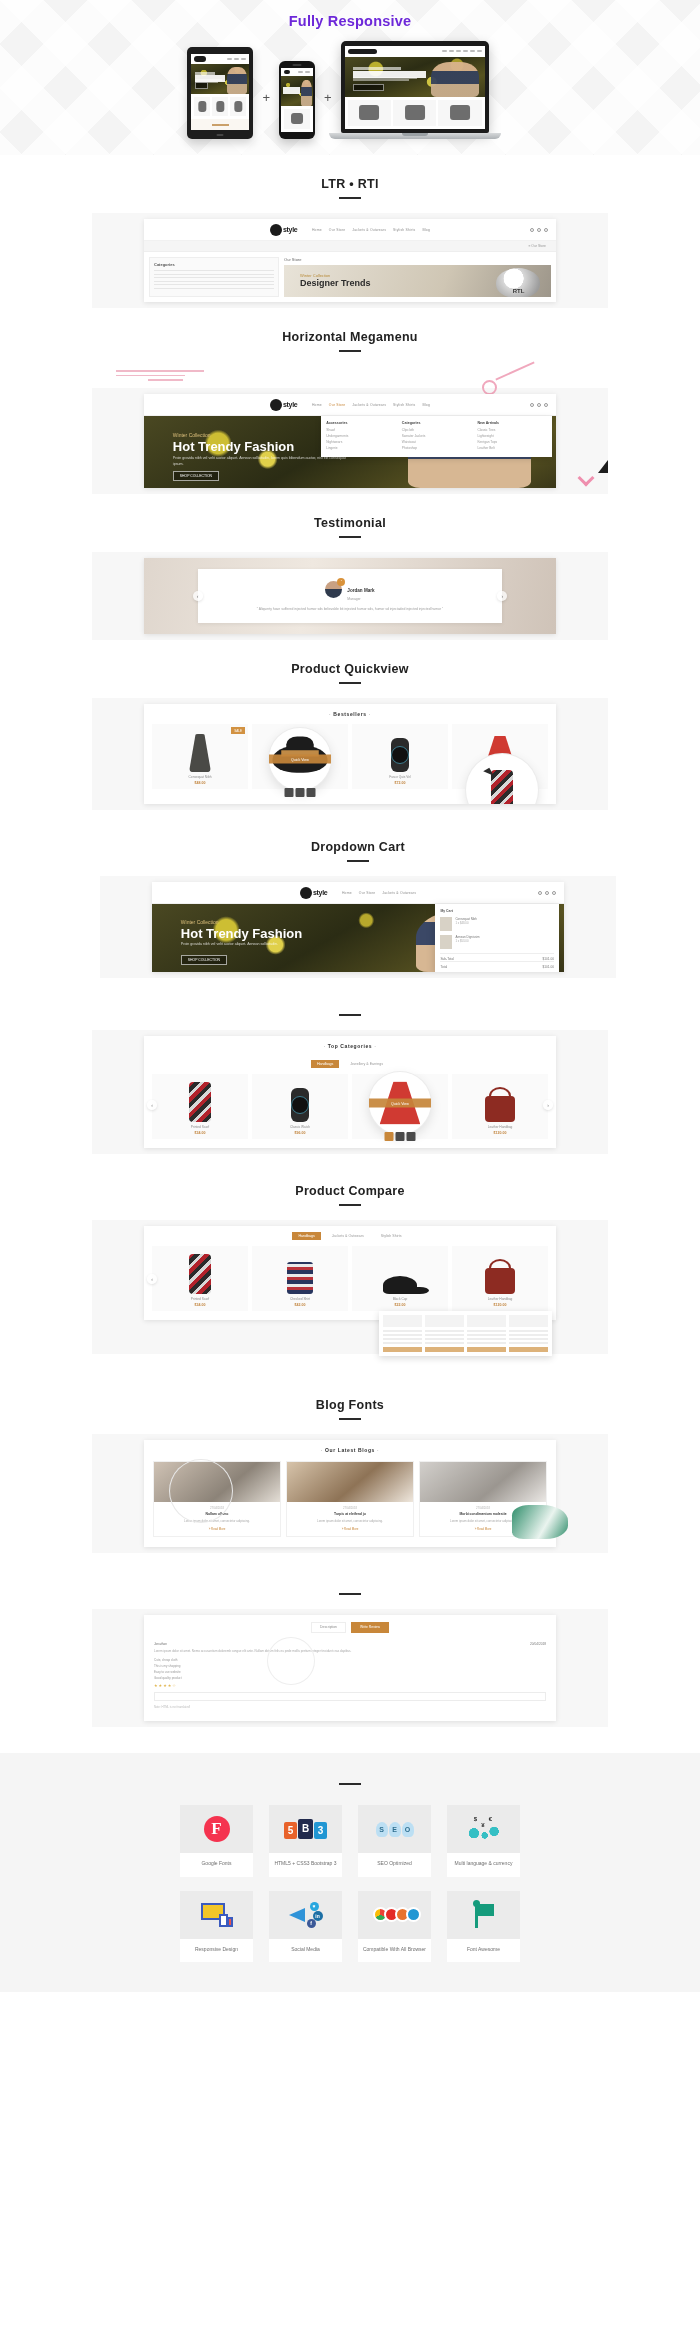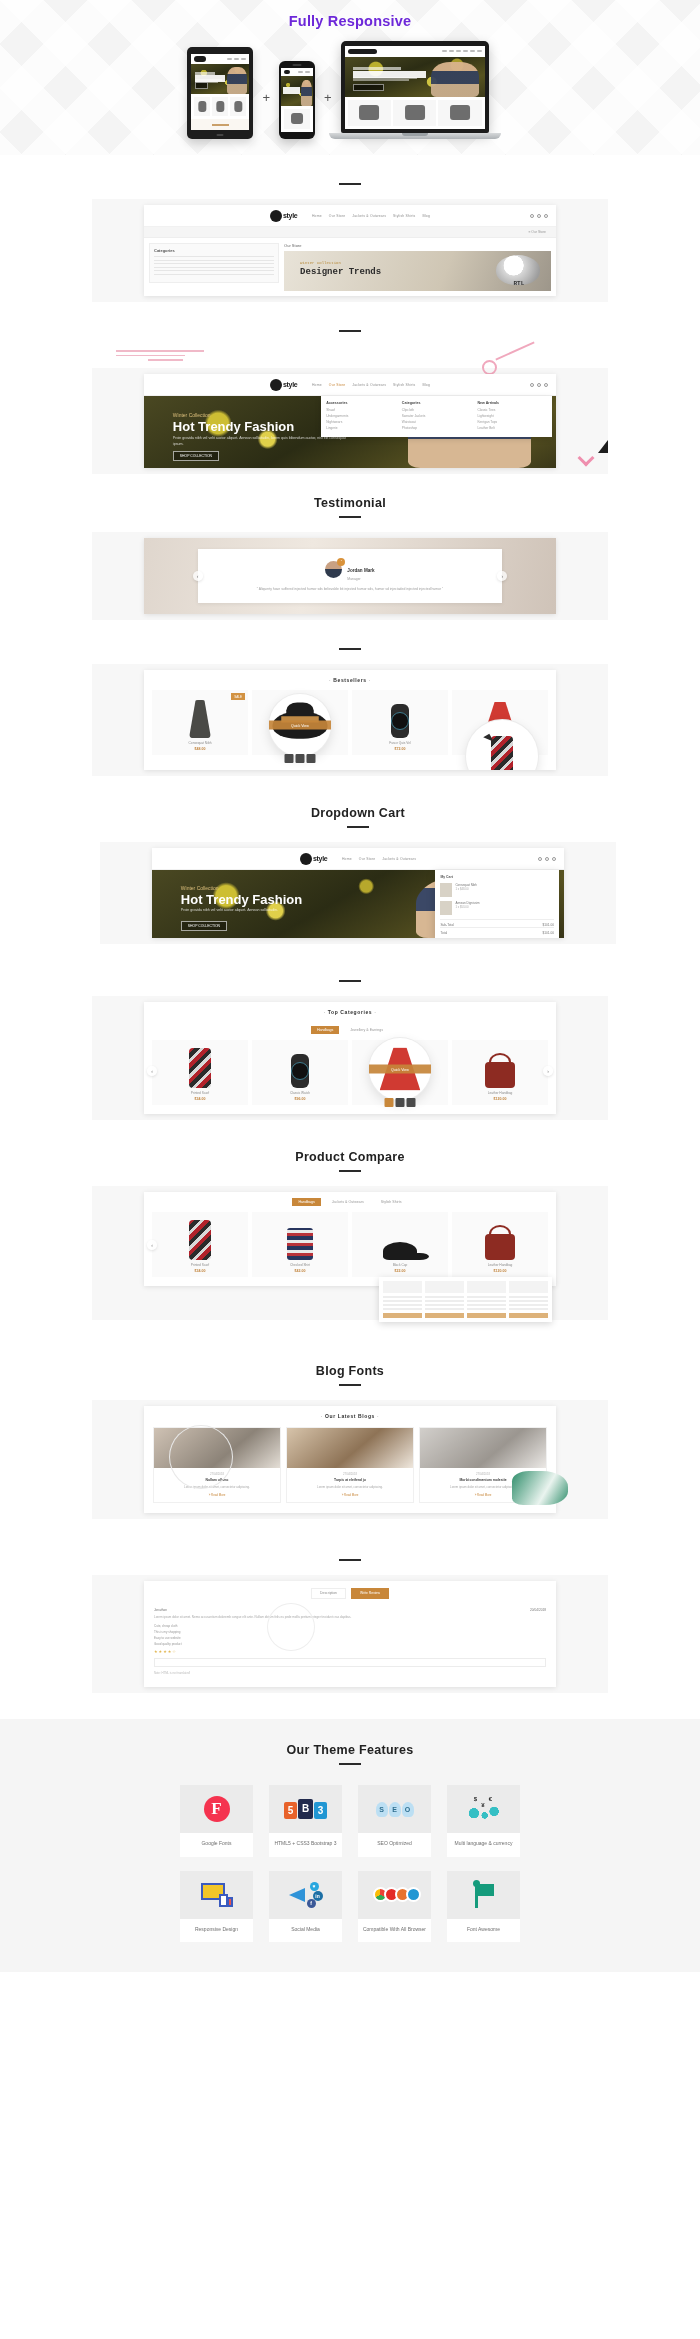--- a/index.html
+++ b/index.html
@@ -151,23 +151,22 @@
   .grey-bar span { font-size:3.4px; color:#999;}
 
   .side-panel { display:flex; }
   .side-col { width:34%; padding:5px; }
   .side-card { background:#fafafa; border:1px solid #eee; padding:4px;}
   .side-card h5 { font-size:4px; color:#555; margin-bottom:3px; font-weight:bold;}
   .side-card u { display:block; height:1px; background:#e6e6e6; margin:2.6px 0; }
   .side-main { flex:1; padding:5px 5px 5px 0;}
   .side-main .lbl { font-size:4px; color:#666; margin-bottom:3px;}
   .banner-sm {
-    height: 40px; position:relative; overflow:hidden;
+    height: 32px; position:relative; overflow:hidden;
     background: linear-gradient(110deg,#e8e3d8,#cfc6b4 60%,#9d968a);
-    font-family: Liberation Mono, monospace;
   }
   .banner-sm .t1{position:absolute;left:6%;top:26%;font-size:4px;color:#b98c3c;}
   .banner-sm .t2{position:absolute;left:6%;top:40%;font-size:9px;font-weight:bold;color:#2c2c2c;}
   .rtl-badge{position:absolute;right:10%;bottom:10%;font-size:6px;font-weight:bold;color:#333;}
   .helmet {
     position:absolute; right:4%; top:10%; width:44px;height:30px;
     background: radial-gradient(circle at 40% 35%, #fff 0 30%, #d9d9d9 31%, #9c9c9c 80%);
     border-radius: 50% 50% 45% 45%;
   }
 
@@ -442,20 +441,21 @@
           </div>
         </div>
       </div>
       <div class="laptop-base"></div>
     </div>
 
   </div>
 </div>
 
 <div class="section">
+  <div class="sec-title">LTR • RTl</div>
   <div class="sec-rule"></div>
   <div class="shot-wrap">
       <div class="shot-bg">
         <div class="shot">
     <div class="sh-head">
       <span class="sh-logo">
               <span class="dot"></span>
               <span class="wd">style</span>
             </span>
       <span class="sh-menu">
@@ -495,20 +495,21 @@
           <span class="rtl-badge">RTL</span>
         </div>
       </div>
     </div>
   </div>
       </div>
     </div>
 </div>
 
 <div class="section">
+  <div class="sec-title">Horizontal Megamenu</div>
   <div class="sec-rule"></div>
   <div class="shot-wrap" style="padding-top:22px;">
     <div class="deco-pen">
         <i style="width:100%"></i>
         <i style="width:78%"></i>
         <i style="width:40%;margin-left:36%"></i>
       </div>
     <div class="deco-glass">
         <span class="arm"></span>
         <span class="lens"></span>
@@ -593,20 +594,21 @@
         </div>
         <div class="testi-text">“ Aliquerty have suffered injected humor sds believable bit injected humor sds, humor sd injectaded injected injected humor ”</div>
       </div>
     </div>
   </div>
       </div>
     </div>
 </div>
 
 <div class="section">
+  <div class="sec-title">Product Quickview</div>
   <div class="sec-rule"></div>
   <div class="shot-wrap">
       <div class="shot-bg">
         <div class="shot" style="padding-bottom:6px;">
     <div class="chip-title">· <b>Bestsellers</b> ·</div>
     <div class="prow">
       <div class="pcard">
         <span class="sale-tag">SALE</span>
         <div class="pimg">
                 <span class="dress"></span>
@@ -922,21 +924,20 @@
       <div class="cmt-input"></div>
       <div class="cmt-note">Note: HTML is not translated!</div>
     </div>
     <div class="cmt-circ"></div>
   </div>
       </div>
     </div>
 </div>
 
 <div class="features">
-  <div class="sec-title">Our Theme Features</div>
   <div class="sec-rule"></div>
   <div class="feat-grid">
 
     <div class="feat">
       <div class="feat-icon">
           <span class="ic-f">F</span>
         </div>
       <div class="feat-label">Google Fonts</div>
     </div>
 

